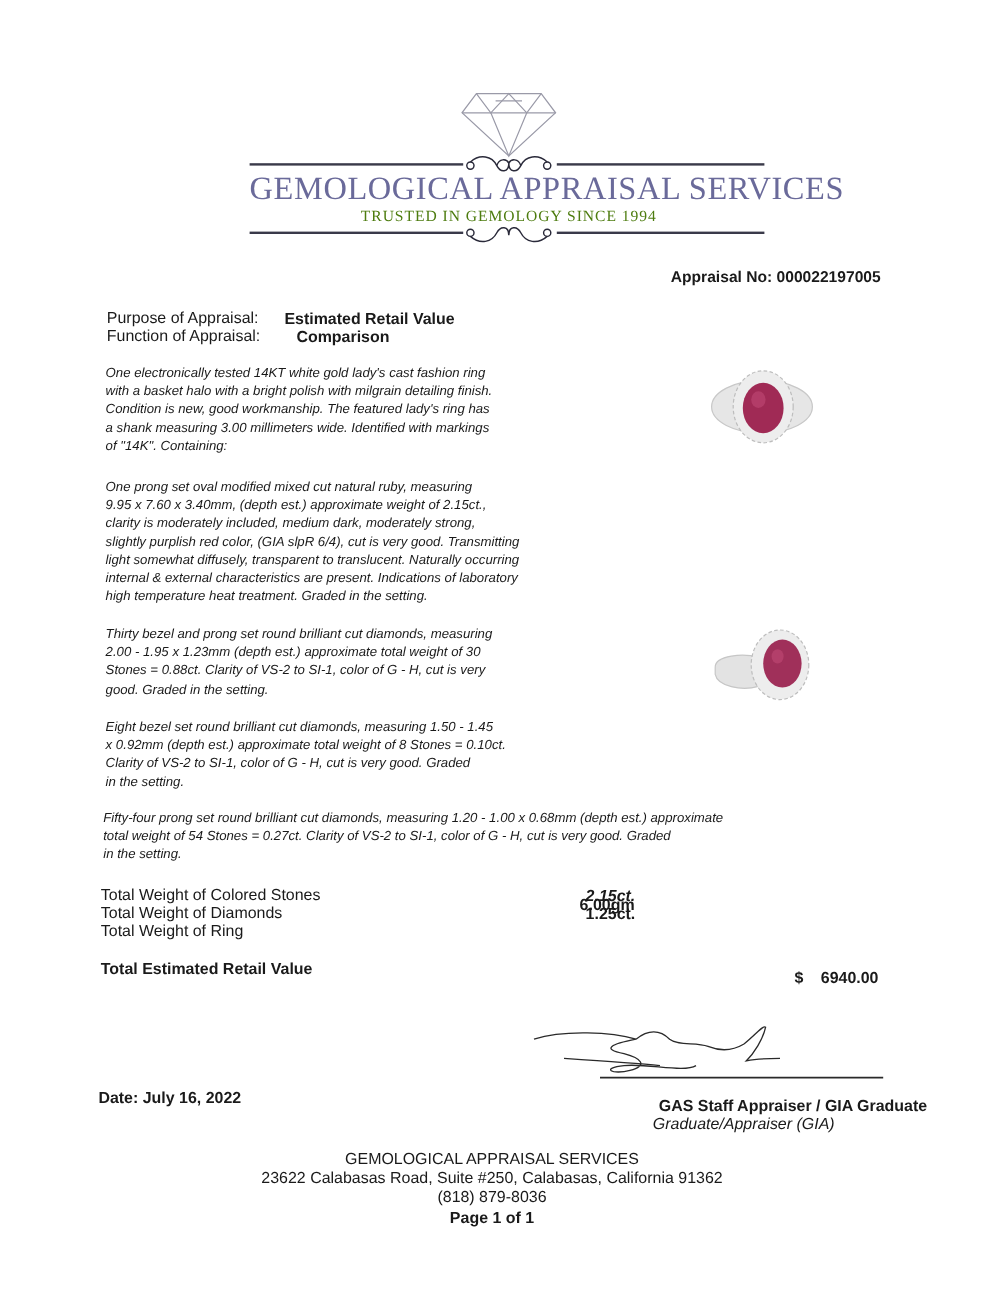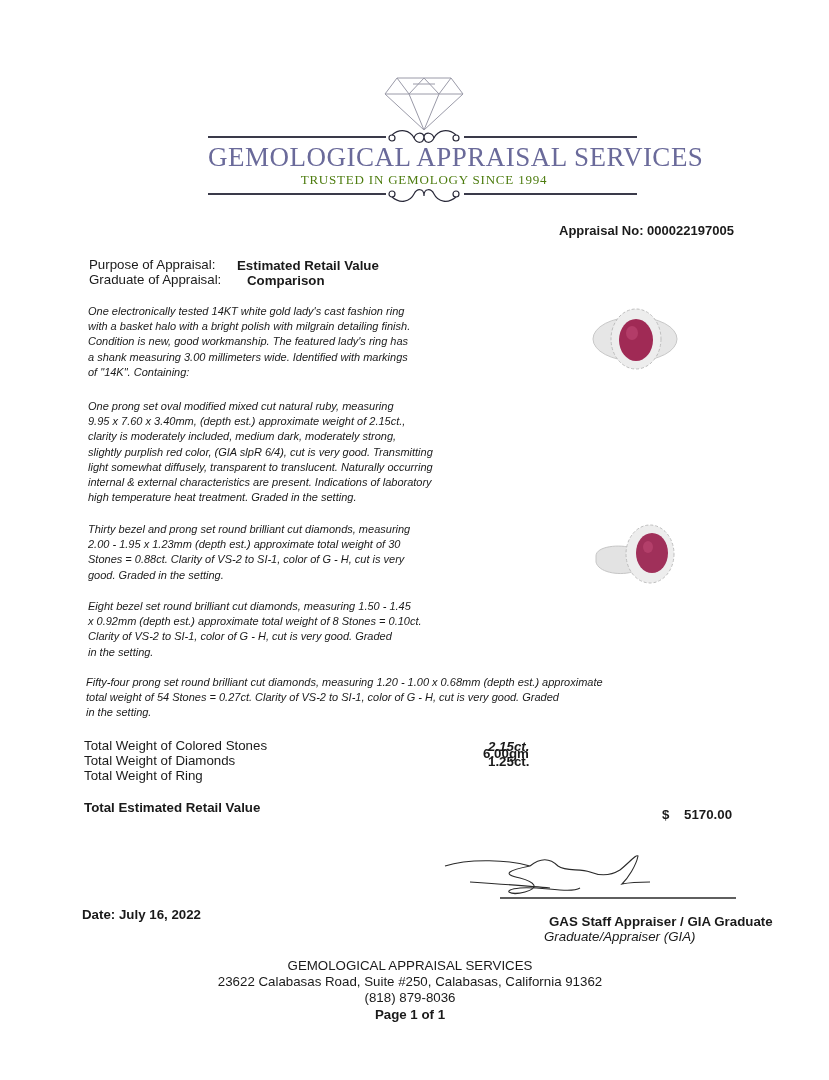--- a/index.html
+++ b/index.html
@@ -55,21 +55,21 @@
       <circle cx="72" cy="10" r="3"></circle>
     <path d="M8,13 C16,20 26,18 30,10 C33,4 40,4 40,12 C40,4 47,4 50,10 C54,18 64,20 72,13"></path>
   </g>
 </svg>
 <div class="abs rule" style="left:464px; top:193px; width:173px;"></div>
 
 <div class="abs appraisal-no">Appraisal No: 000022197005</div>
 
 <div class="abs label" style="left:89px; top:257px;">Purpose of Appraisal:</div>
 <div class="abs label bold" style="left:237px; top:258px;">Estimated Retail Value</div>
-<div class="abs label" style="left:89px; top:272px;">Graduate of Appraisal:</div>
+<div class="abs label" style="left:89px; top:272px;">Function of Appraisal:</div>
 <div class="abs label bold" style="left:247px; top:273px;">Comparison</div>
 
 <div class="abs para" style="left:88px; top:304px; width:440px;">One electronically tested 14KT white gold lady's cast fashion ring
 with a basket halo with a bright polish with milgrain detailing finish.
 Condition is new, good workmanship. The featured lady's ring has
 a shank measuring 3.00 millimeters wide. Identified with markings
 of "14K".  Containing:</div>
 <div class="abs para" style="left:88px; top:399px; width:440px;">One prong set oval modified mixed cut natural ruby, measuring
 9.95 x 7.60 x 3.40mm, (depth est.) approximate weight of 2.15ct.,
 clarity is moderately included, medium dark, moderately strong,
@@ -104,21 +104,21 @@
 
 <div class="abs label" style="left:84px; top:738px;">Total Weight of Colored Stones</div>
 <div class="abs label bold" style="left:488px; top:739px;font-style:italic;">2.15ct.</div>
 <div class="abs label" style="left:84px; top:753px;">Total Weight of Diamonds</div>
 <div class="abs label bold" style="left:488px; top:754px;">1.25ct.</div>
 <div class="abs label" style="left:84px; top:768px;">Total Weight of Ring</div>
 <div class="abs label bold" style="left:483px; top:746px;">6.00gm</div>
 
 <div class="abs label bold" style="left:84px; top:800px;">Total Estimated Retail Value</div>
 <div class="abs label bold" style="left:662px; top:807px;">$</div>
-<div class="abs label bold" style="left:684px; top:807px;">5170.00</div>
+<div class="abs label bold" style="left:684px; top:807px;">6940.00</div>
 
 <svg class="abs sig" viewBox="0 0 300 60">
   <g fill="none" stroke="#2a2a2a" stroke-width="1.1">
     <path d="M5,14 C30,6 70,8 90,14 C70,18 60,22 80,26 C95,30 100,36 85,40 C70,44 60,38 80,36 C100,34 130,42 140,36"></path>
     <path d="M90,14 C100,6 110,6 118,14 C126,20 140,16 150,20 C160,24 170,24 180,18"></path>
     <path d="M180,18 C190,10 196,2 198,4 C196,14 188,26 182,32 C192,30 200,30 210,30"></path>
     <path d="M30,30 C60,32 90,34 110,36"></path>
   </g>
   <line x1="60" y1="46" x2="296" y2="46" stroke="#2a2a2a" stroke-width="1.3"></line>
 </svg>

